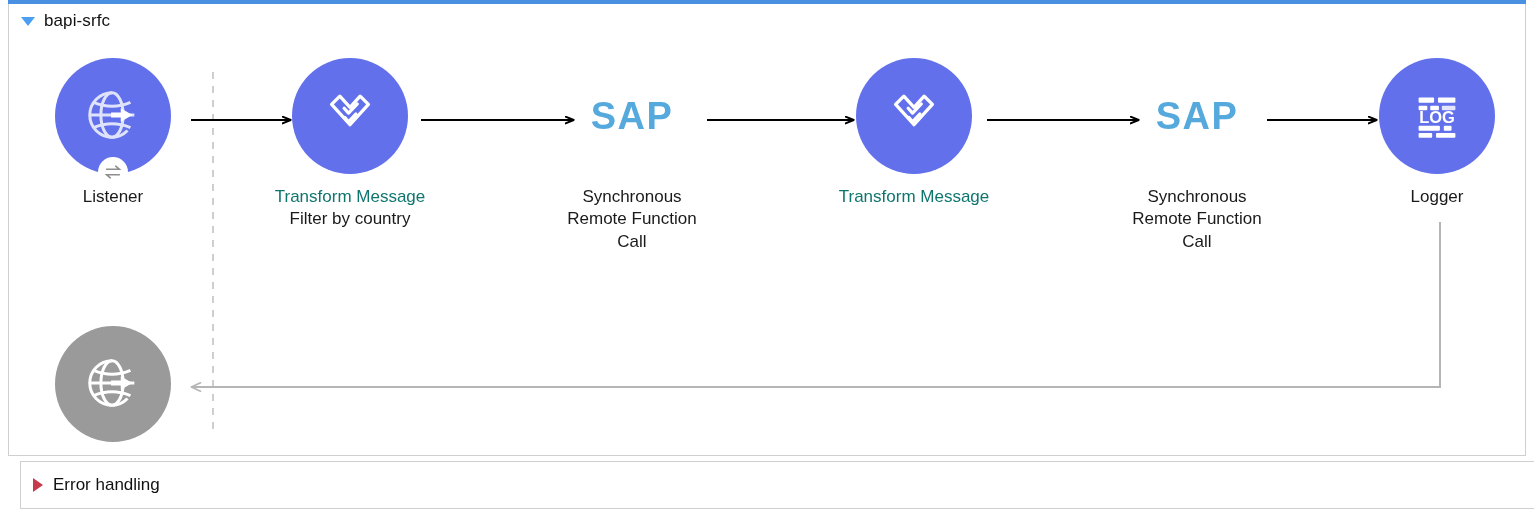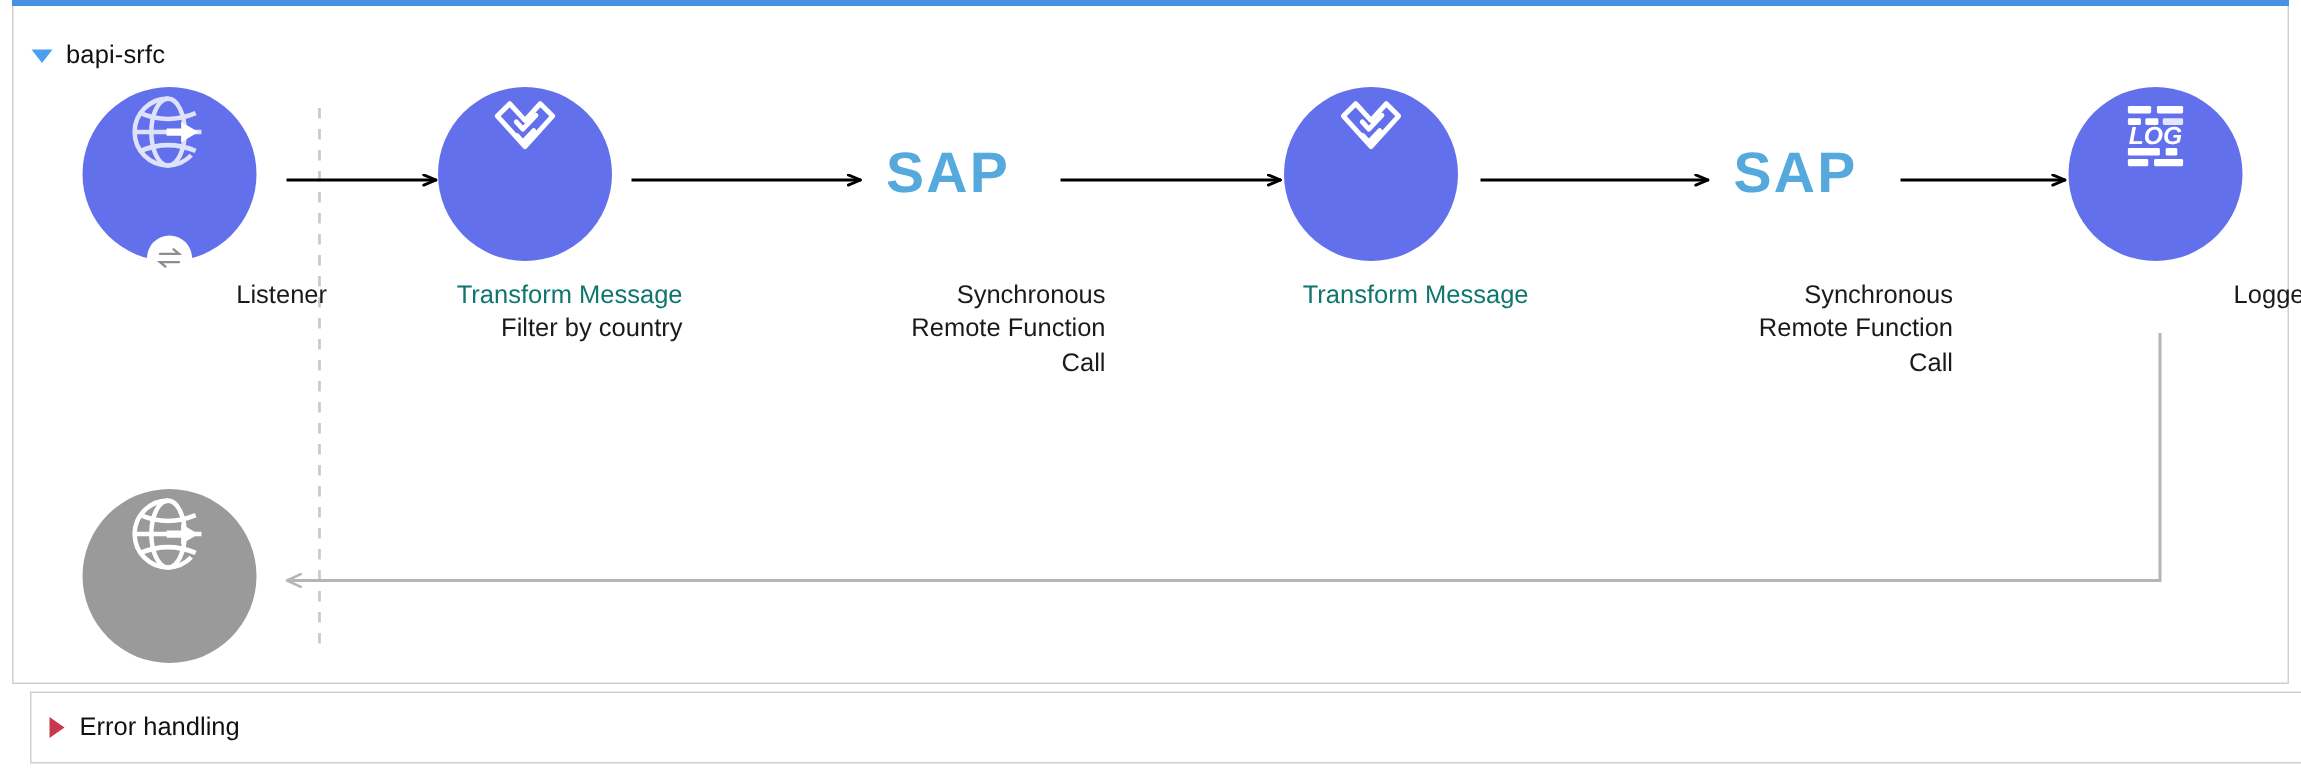--- a/index.html
+++ b/index.html
@@ -31,21 +31,21 @@
   .flow-topbar {
     position: absolute;
     left: 8px;
     top: 0px;
     width: 1518px;
     height: 6px;
     background: #4a90e2;
   }
   .flow-header {
     position: absolute;
-    left: 0; top: 16px;
+    left: 0; top: 0;
     height: 34px;
     display: flex;
     align-items: center;
     padding-left: 12px;
     gap: 9px;
   }
   .tri-down {
     width: 0; height: 0;
     border-left: 7px solid transparent;
     border-right: 7px solid transparent;
@@ -89,41 +89,40 @@
     position: absolute;
     width: 210px;
     text-align: center;
   }
   .circle {
     width: 116px; height: 116px;
     border-radius: 50%;
     margin: 0 auto;
     position: relative;
     display: flex;
-    align-items: flex-start;
+    align-items: center;
     justify-content: center;
-    font-style: italic;
   }
   .circle.purple { background: #6270EC; }
   .circle.grey   { background: #9a9a9a; }
 
   .badge {
     position: absolute;
     left: 50%;
     bottom: -13px;
     transform: translateX(-50%);
     width: 30px; height: 30px;
     background: #ffffff;
     border-radius: 50%;
     display: flex;
     align-items: center;
     justify-content: center;
   }
 
-  .node-labels { margin-top: 12px; line-height: 1.32; text-align: right; }
+  .node-labels { margin-top: 12px; line-height: 1.32; }
   .lbl-sub  { font-size: 17px; color: #0f766e; }
   .lbl-main { font-size: 17px; color: #1a1a1a; }
 
   
   .sap-wrap {
     height: 116px;
     display: flex;
     align-items: center;
     justify-content: center;
   }

